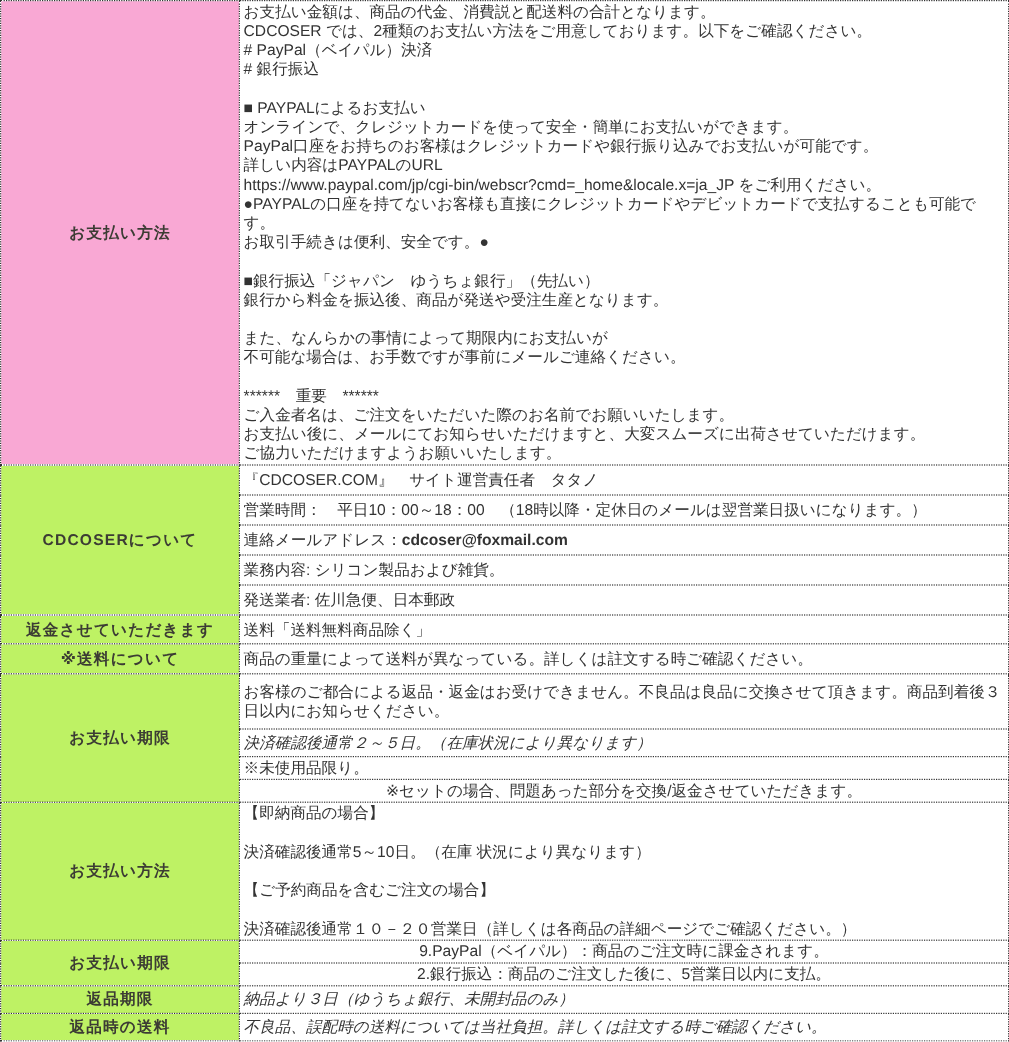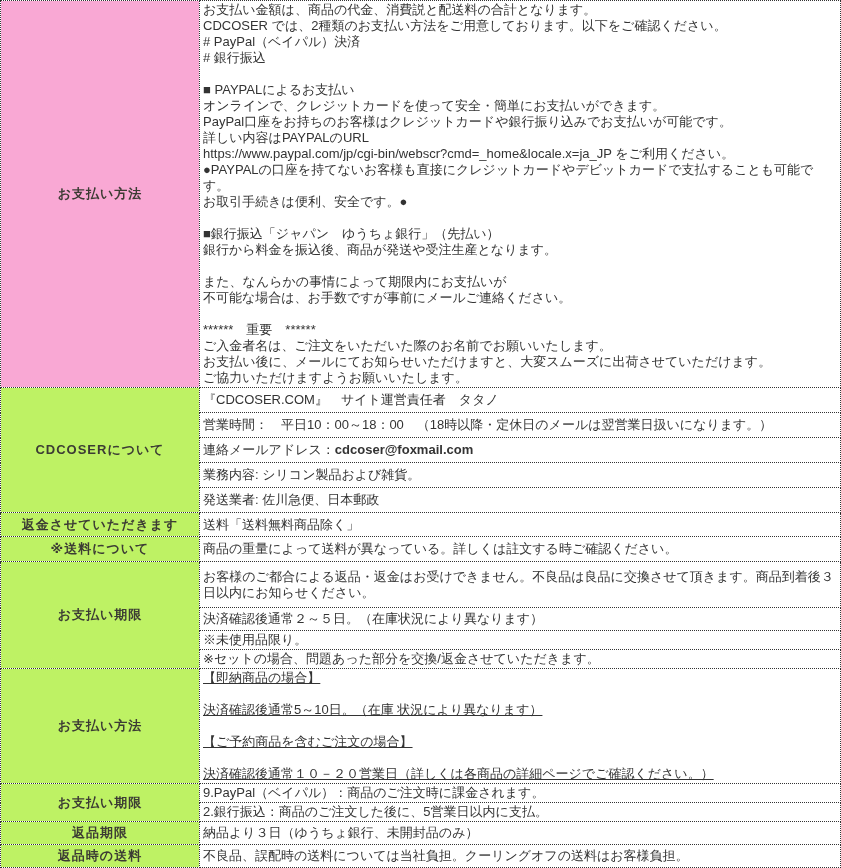--- a/index.html
+++ b/index.html
@@ -39,25 +39,25 @@
     line-height: 16px;
   }
   td.content.pre {
     white-space: pre-wrap;
     vertical-align: top;
     line-height: 16px;
     padding-top: 1px;
   }
   .h25 { height: 25px; margin-left: 28px; }
   .h24 { height: 24px; }
-  .h23 { height: 23px; }
+  .h23 { height: 23px; font-style: italic; }
   .h46 { height: 46px; }
-  .h14 { height: 14px; line-height: 13px; padding-top: 0; padding-bottom: 0; }
+  .h14 { height: 14px; line-height: 13px; padding-top: 0; padding-bottom: 0; text-align: center; }
   .h13 { height: 13px; line-height: 12px; padding-top: 0; padding-bottom: 0; font-family: Liberation Serif, serif; }
-  .h114 { height: 114px; text-decoration: underline; }
+  .h114 { height: 114px; }
   .bold { font-weight: bold; }
 </style>
 </head>
 <body>
 
 <div class="page">
   <table class="shop-info">
     <tbody>
 
       <tr>
@@ -149,18 +149,18 @@
         <td class="content h14">2.銀行振込：商品のご注文した後に、5営業日以内に支払。</td>
       </tr>
 
       <tr>
         <td class="label">返品期限</td>
         <td class="content h23">納品より３日（ゆうちょ銀行、未開封品のみ）</td>
       </tr>
 
       <tr>
         <td class="label">返品時の送料</td>
-        <td class="content h23">不良品、誤配時の送料については当社負担。クーリングオフの送料はお客様負担。</td>
+        <td class="content h23">不良品、誤配時の送料については当社負担。詳しくは註文する時ご確認ください。</td>
       </tr>
     </tbody>
   </table>
 
 </div>
 
 </body></html>

